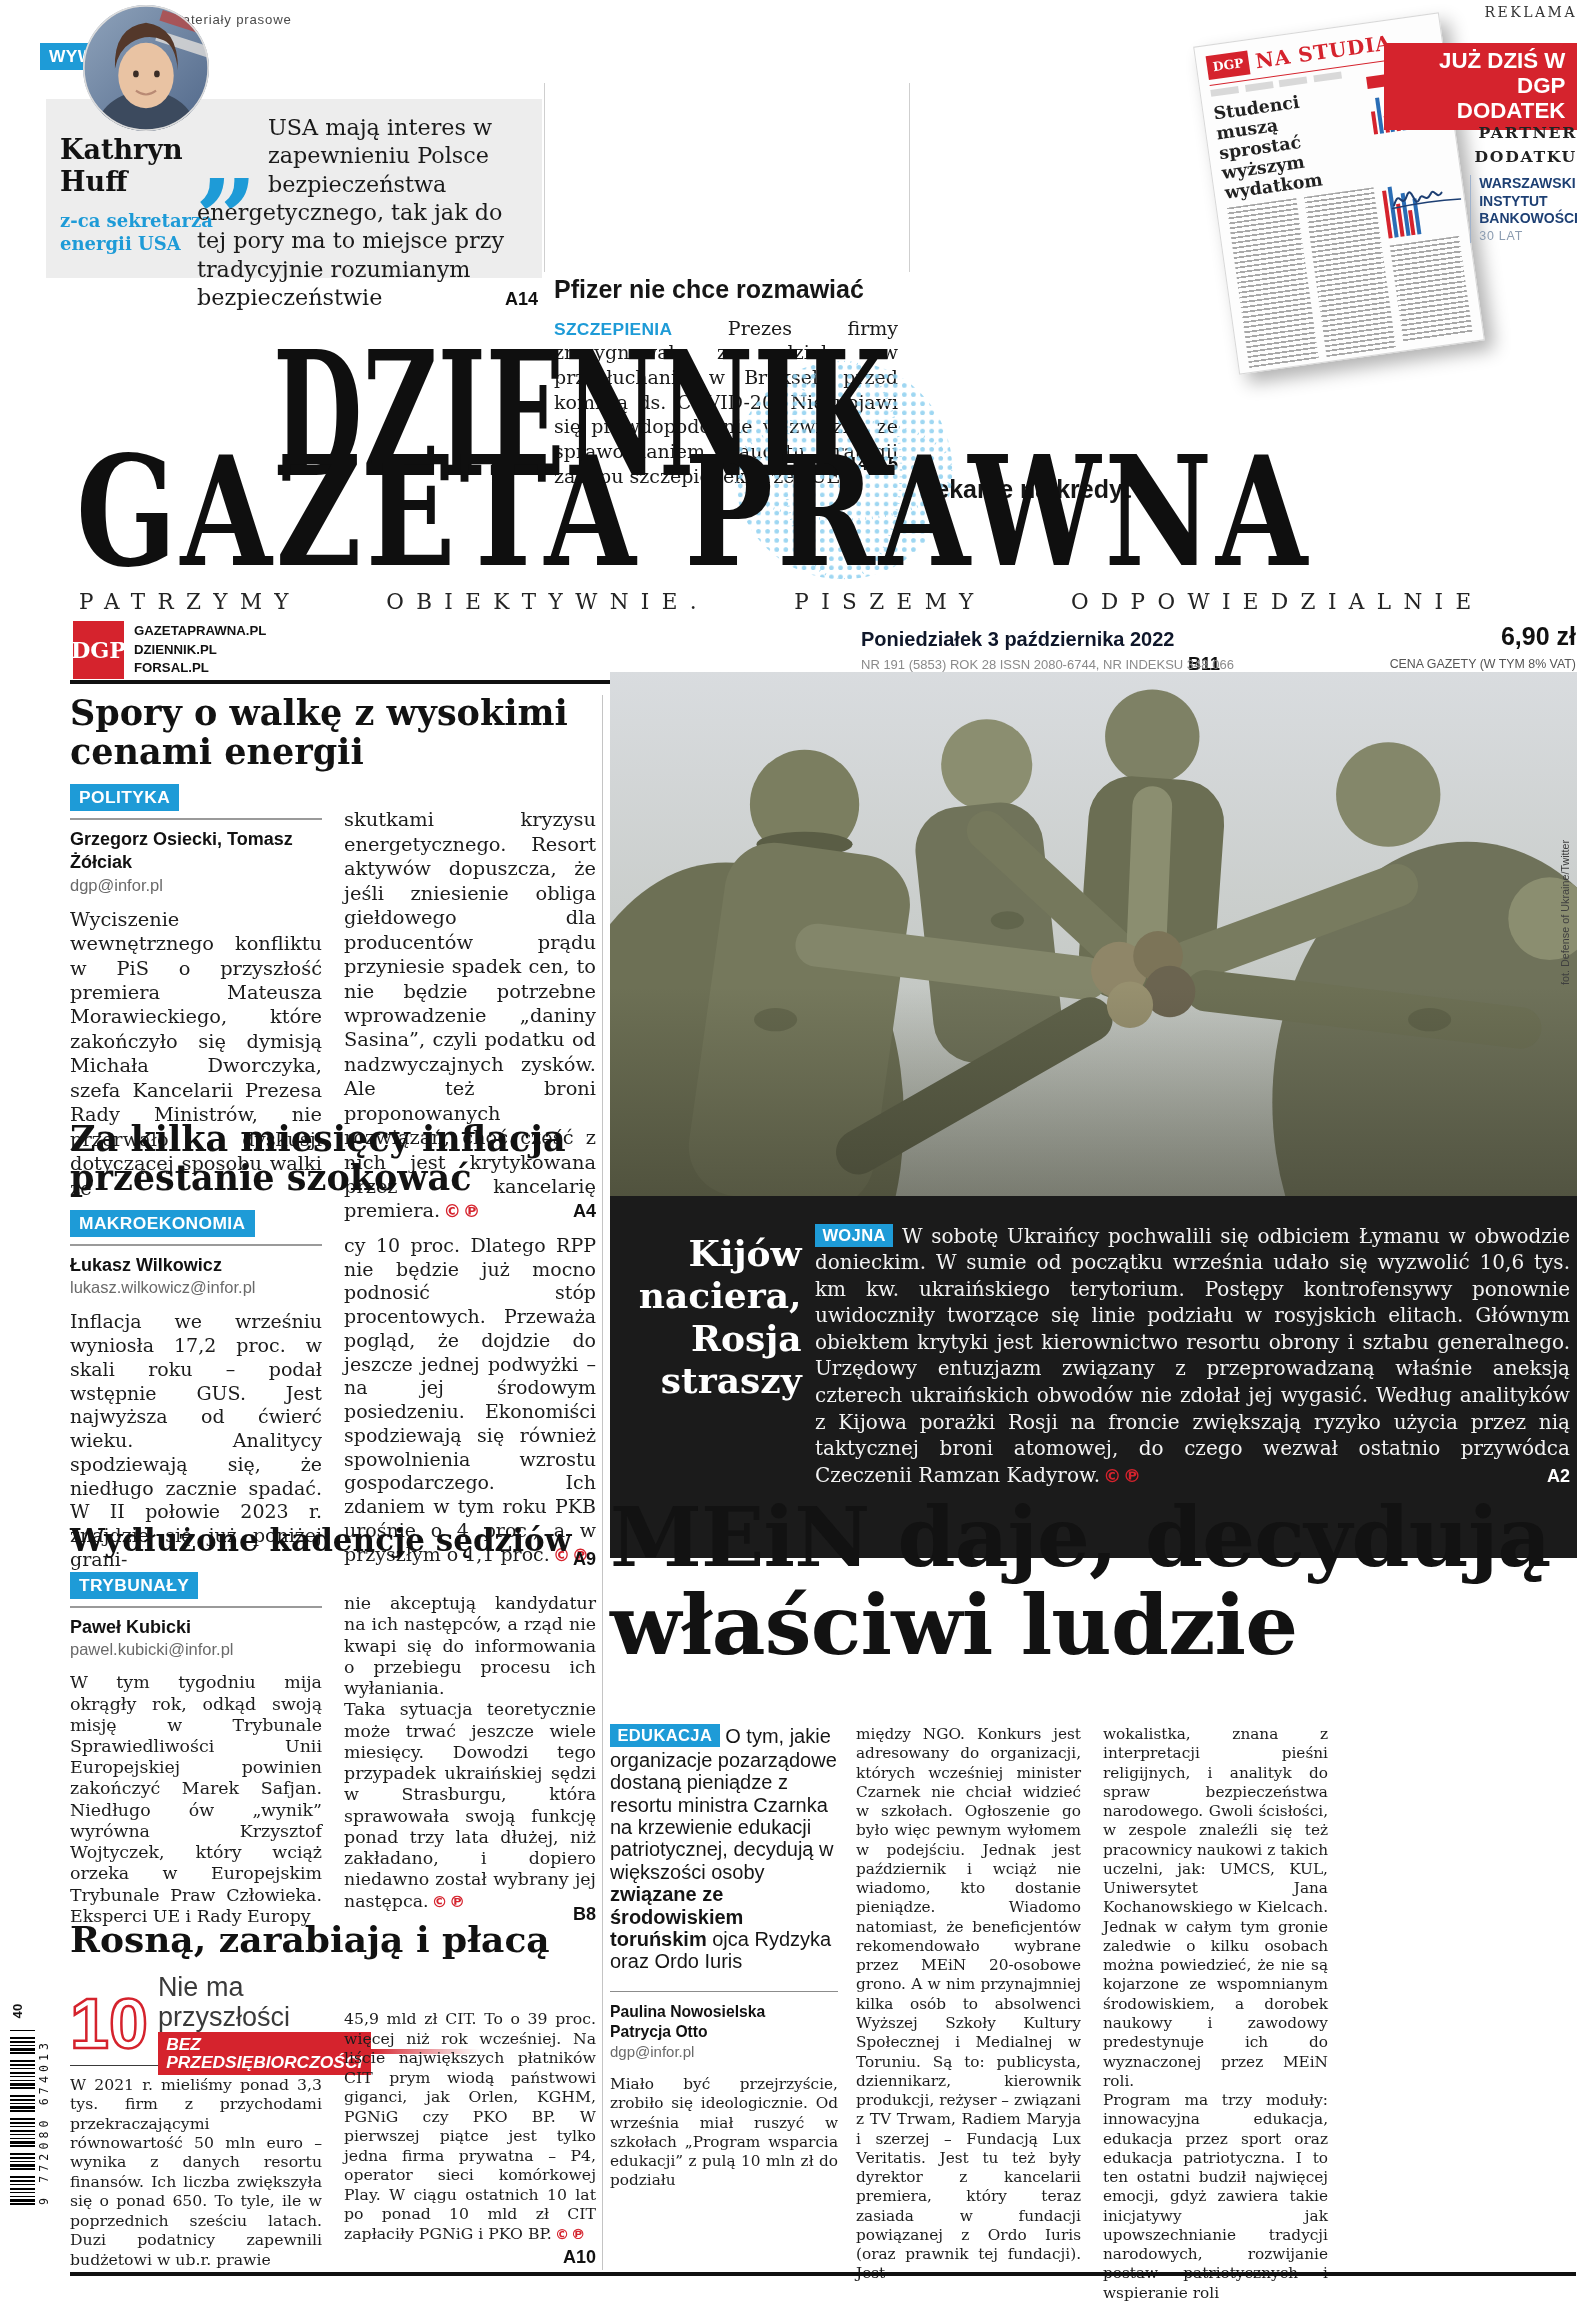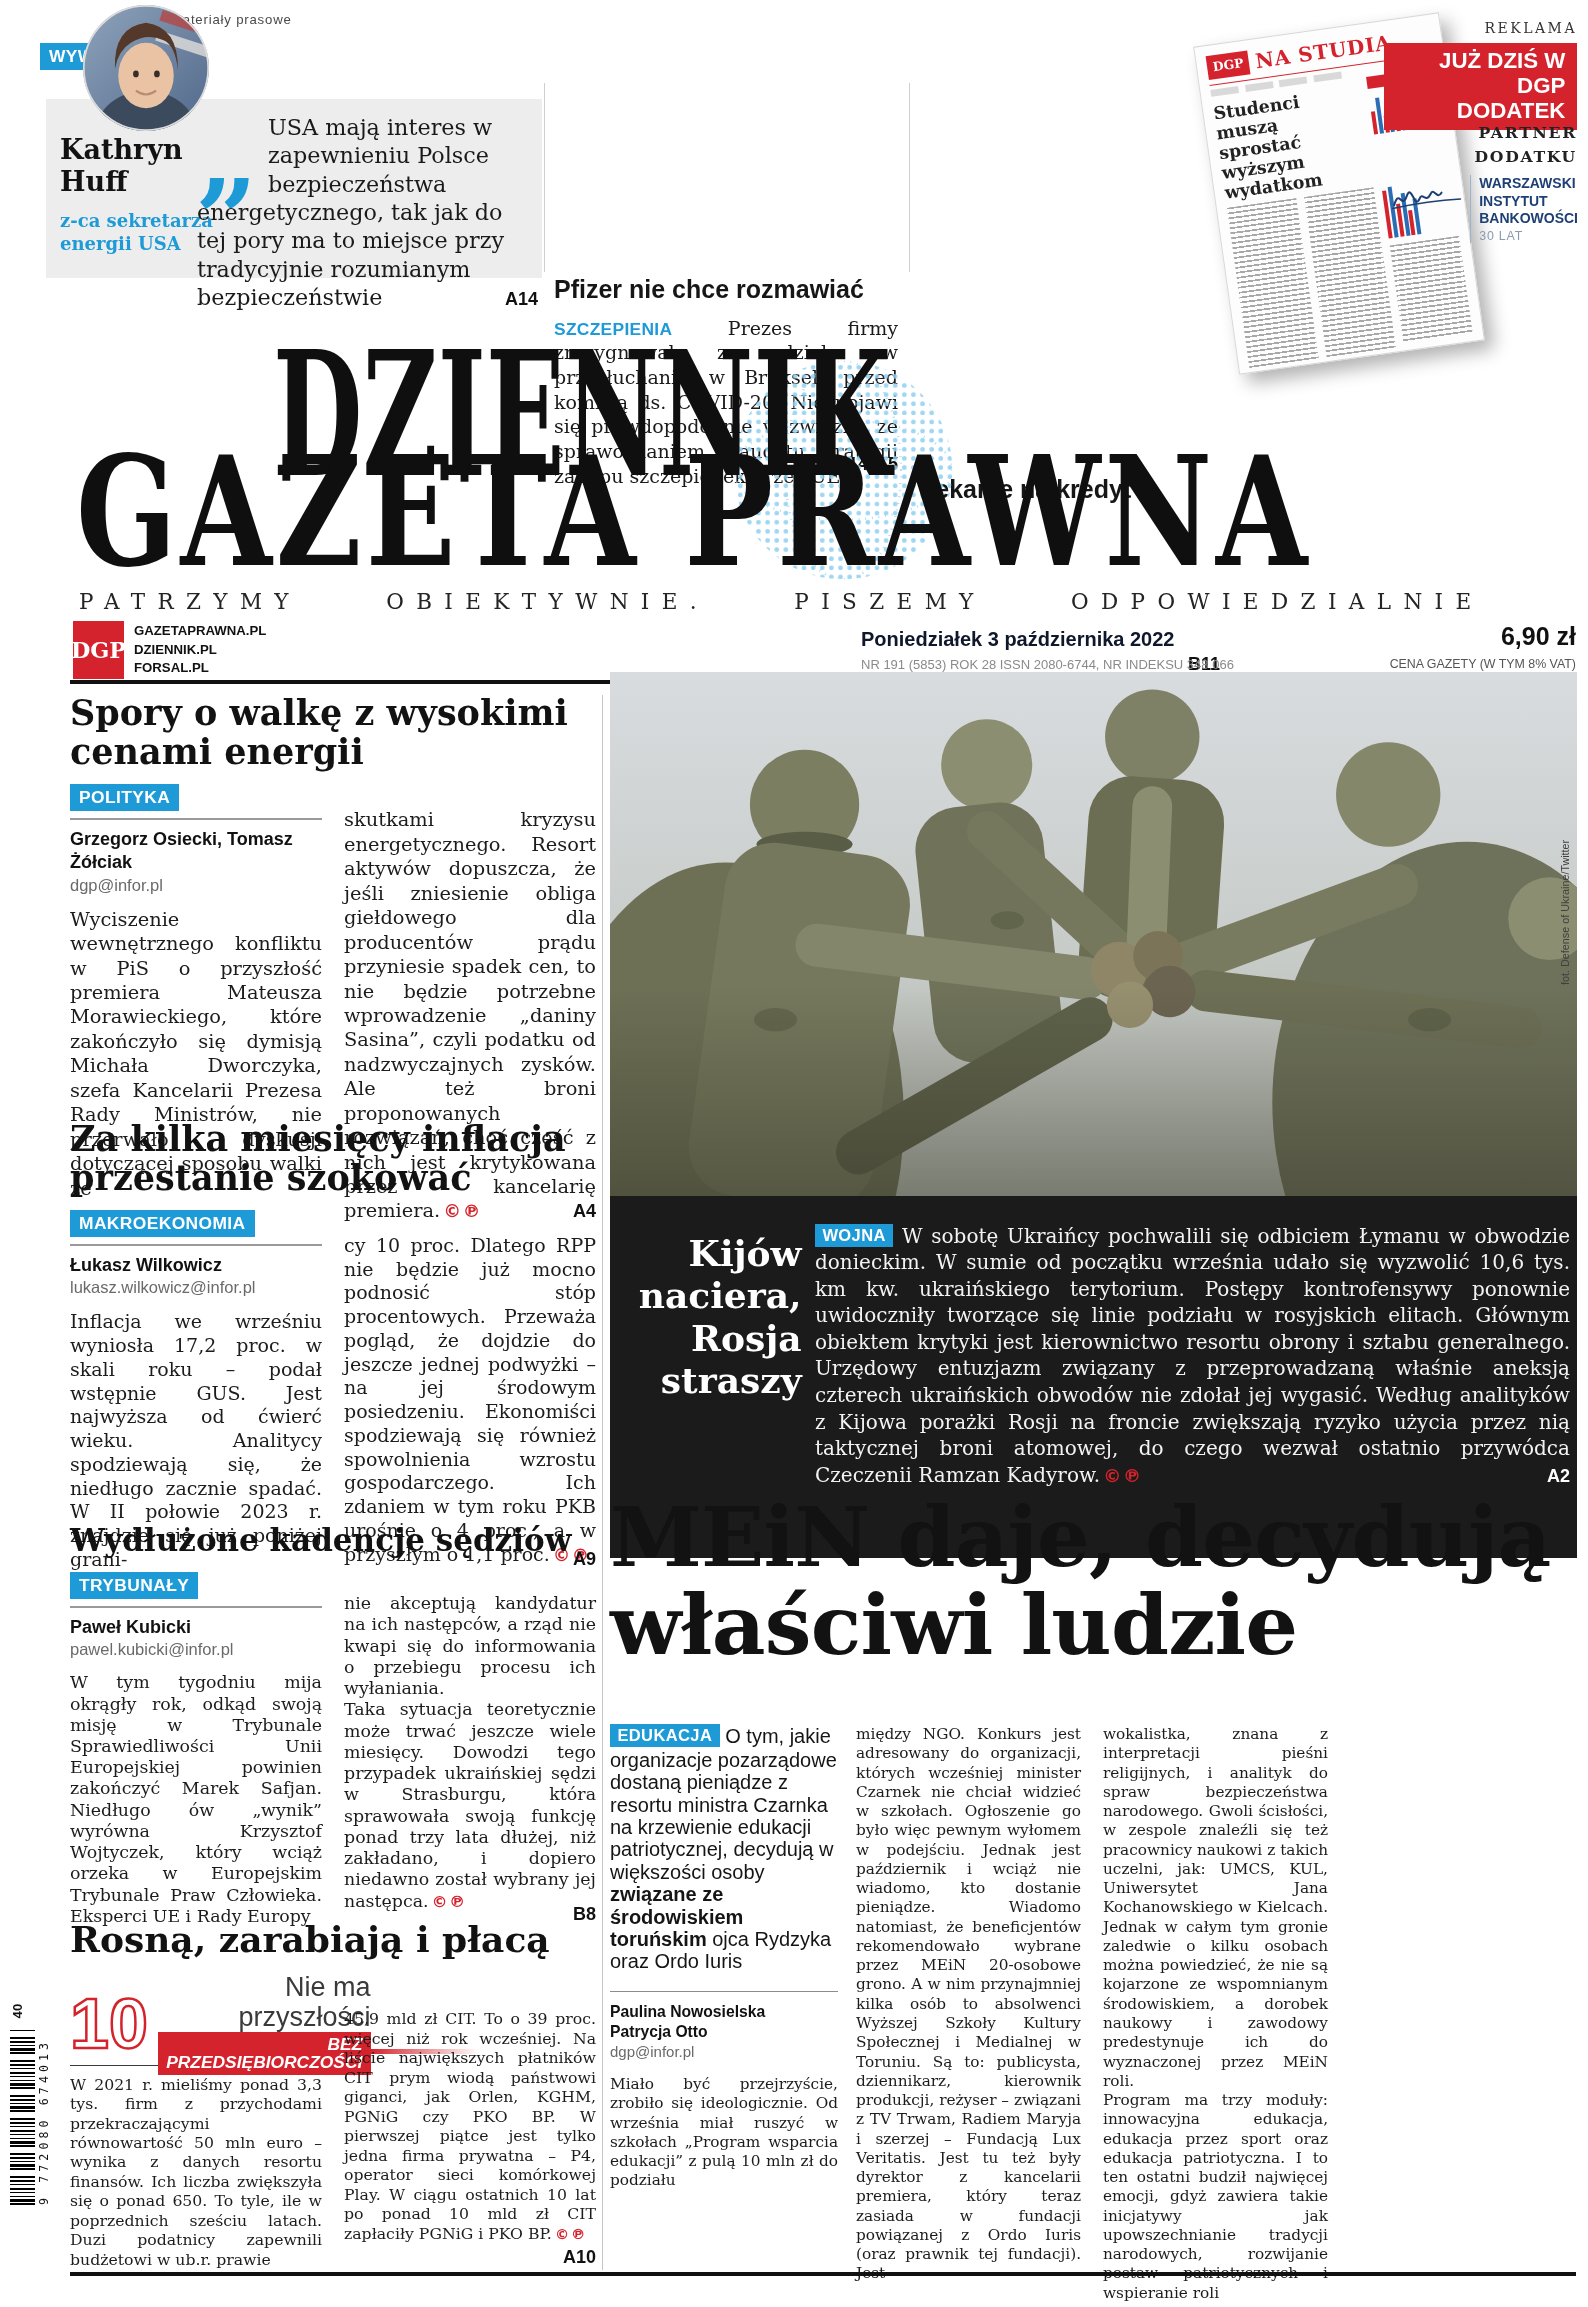--- a/index.html
+++ b/index.html
@@ -103,21 +103,21 @@
     <span>Prezes firmy zrezygnował z udziału w przesłuchaniu w Brukseli przed komisją ds. COVID-20. Nie pojawi się prawdopodobnie w związku ze sprawozdaniem z audytu strategii zakupu szczepionek przez UE</span>
   </div>
   <span class="pageref">A14–15</span>
 </div>
 
 <div class="abs rel" style="left:920px;top:78px;width:300px;height:200px;">
   <div class="teaser-h">Lekarze na kredyt</div>
   <span class="pageref">B11</span>
 </div>
 
-<div class="abs" style="left:1440px;top:20px;width:137px;text-align:right;font:14px 'DejaVu Serif',serif;letter-spacing:2.5px;color:#333;">REKLAMA</div>
+<div class="abs" style="left:1440px;top:4px;width:137px;text-align:right;font:14px 'DejaVu Serif',serif;letter-spacing:2.5px;color:#333;">REKLAMA</div>
 
 <div class="abs insert" style="left:1215px;top:28px;">
   <div style="display:flex;align-items:center;gap:6.6px;border-bottom:1.7px solid var(--red);padding-bottom:5px;">
     <span style="background:var(--red);color:#fff;font:700 12.4px/1 'DejaVu Serif',serif;padding:5.8px 5.8px;">DGP</span>
     <span style="color:var(--red);font:700 20px 'DejaVu Serif',serif;letter-spacing:0.8px;">NA STUDIA</span>
   </div>
   <div style="display:flex;gap:6.6px;margin-top:4.1px;">
     <i style="width:28px;height:7.4px;background:#d9d9d9;"></i>
       <i style="width:28px;height:7.4px;background:#d9d9d9;"></i>
     <i style="width:28px;height:7.4px;background:#d9d9d9;"></i>
@@ -264,21 +264,21 @@
       <span>nie akceptują kandydatur na ich następców, a rząd nie kwapi się do informowania o przebiegu procesu ich wyłaniania.
 Taka sytuacja teoretycznie może trwać jeszcze wiele miesięcy. Dowodzi tego przypadek ukraińskiej sędzi w Strasburgu, która sprawowała swoją funkcję ponad trzy lata dłużej, niż zakładano, i dopiero niedawno został wybrany jej następca.</span><span class="endmark">©℗</span>
     </div>
     <span class="pageref">B8</span>
   </div>
 </div>
 
 <div class="abs hl" style="left:70px;top:1921px;width:534px;font-size:36px;line-height:1.05;white-space:nowrap;">Rosną, zarabiają i płacą</div>
 <div class="abs twocol" style="left:70px;top:1990px;">
   <div class="c">
-    <div class="badge10" style="display:flex;align-items:center;gap:10px;height:68px;text-align:right;">
+    <div class="badge10" style="display:flex;align-items:center;gap:10px;height:68px;">
       <span class="b10num">10</span>
       <span>
         <span class="b10t1">Nie ma przyszłości</span><br>
         <span class="b10t2">BEZ PRZEDSIĘBIORCZOŚCI</span>
       </span>
     </div>
     <div style="width:265px;height:1.7px;background:#3a3a3a;margin:6.6px 0 8.3px;"></div>
     <div class="bodytxt" style="font-size:15.7px;line-height:1.24;">W 2021 r. mieliśmy ponad 3,3 tys. firm z przychodami przekraczającymi równowartość 50 mln euro – wynika z danych resortu finansów. Ich liczba zwiększyła się o ponad 650. To tyle, ile w poprzednich sześciu latach. Duzi podatnicy zapewnili budżetowi w ub.r. prawie</div>
   </div>
   <div class="c">

